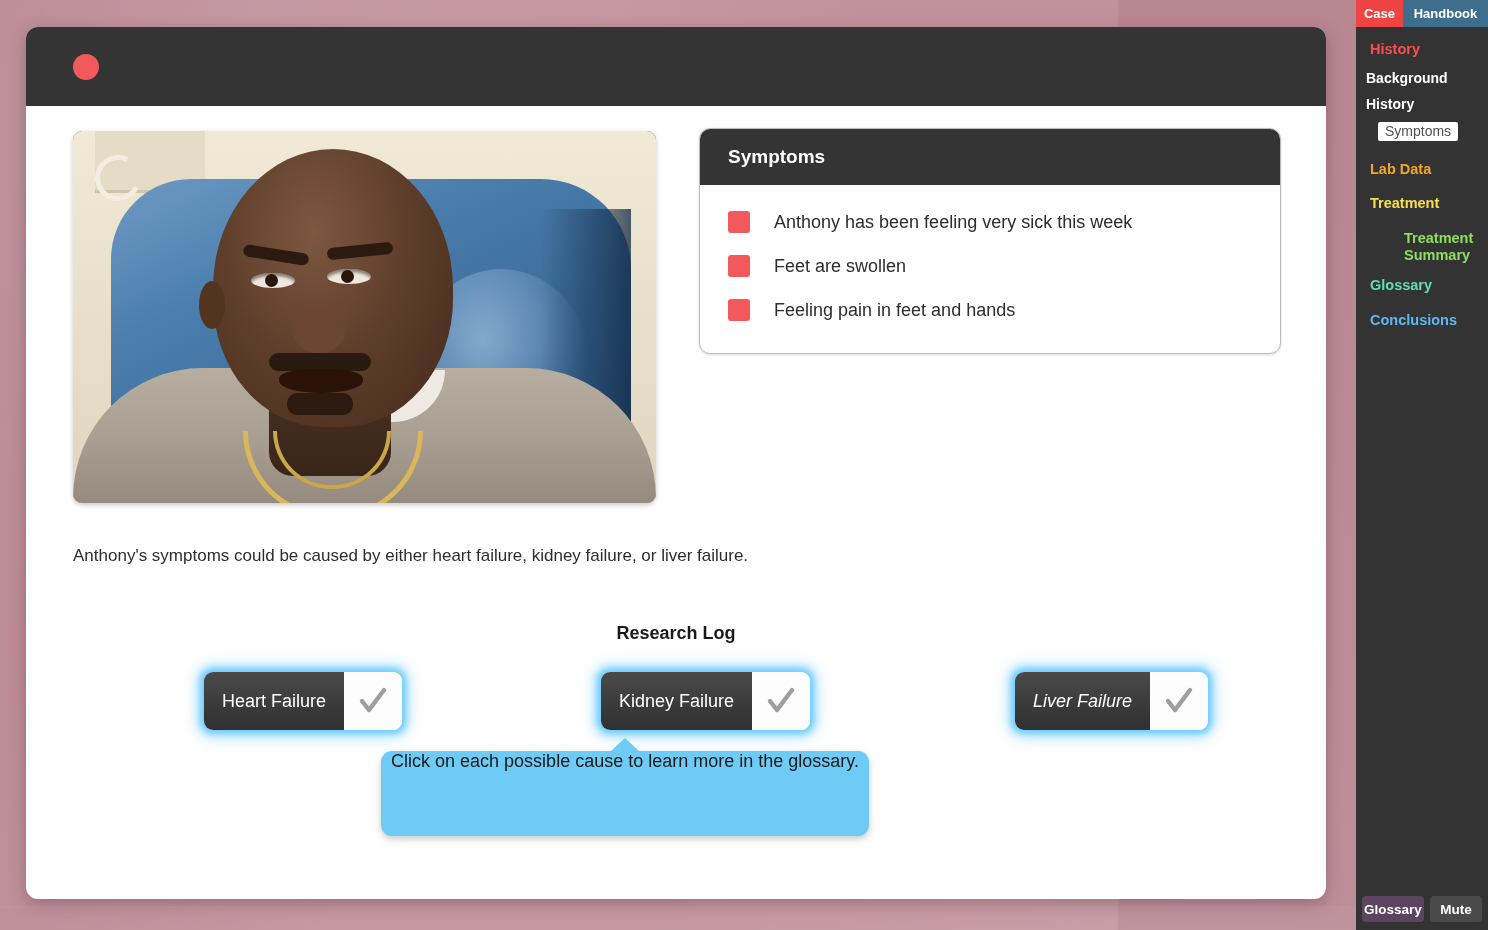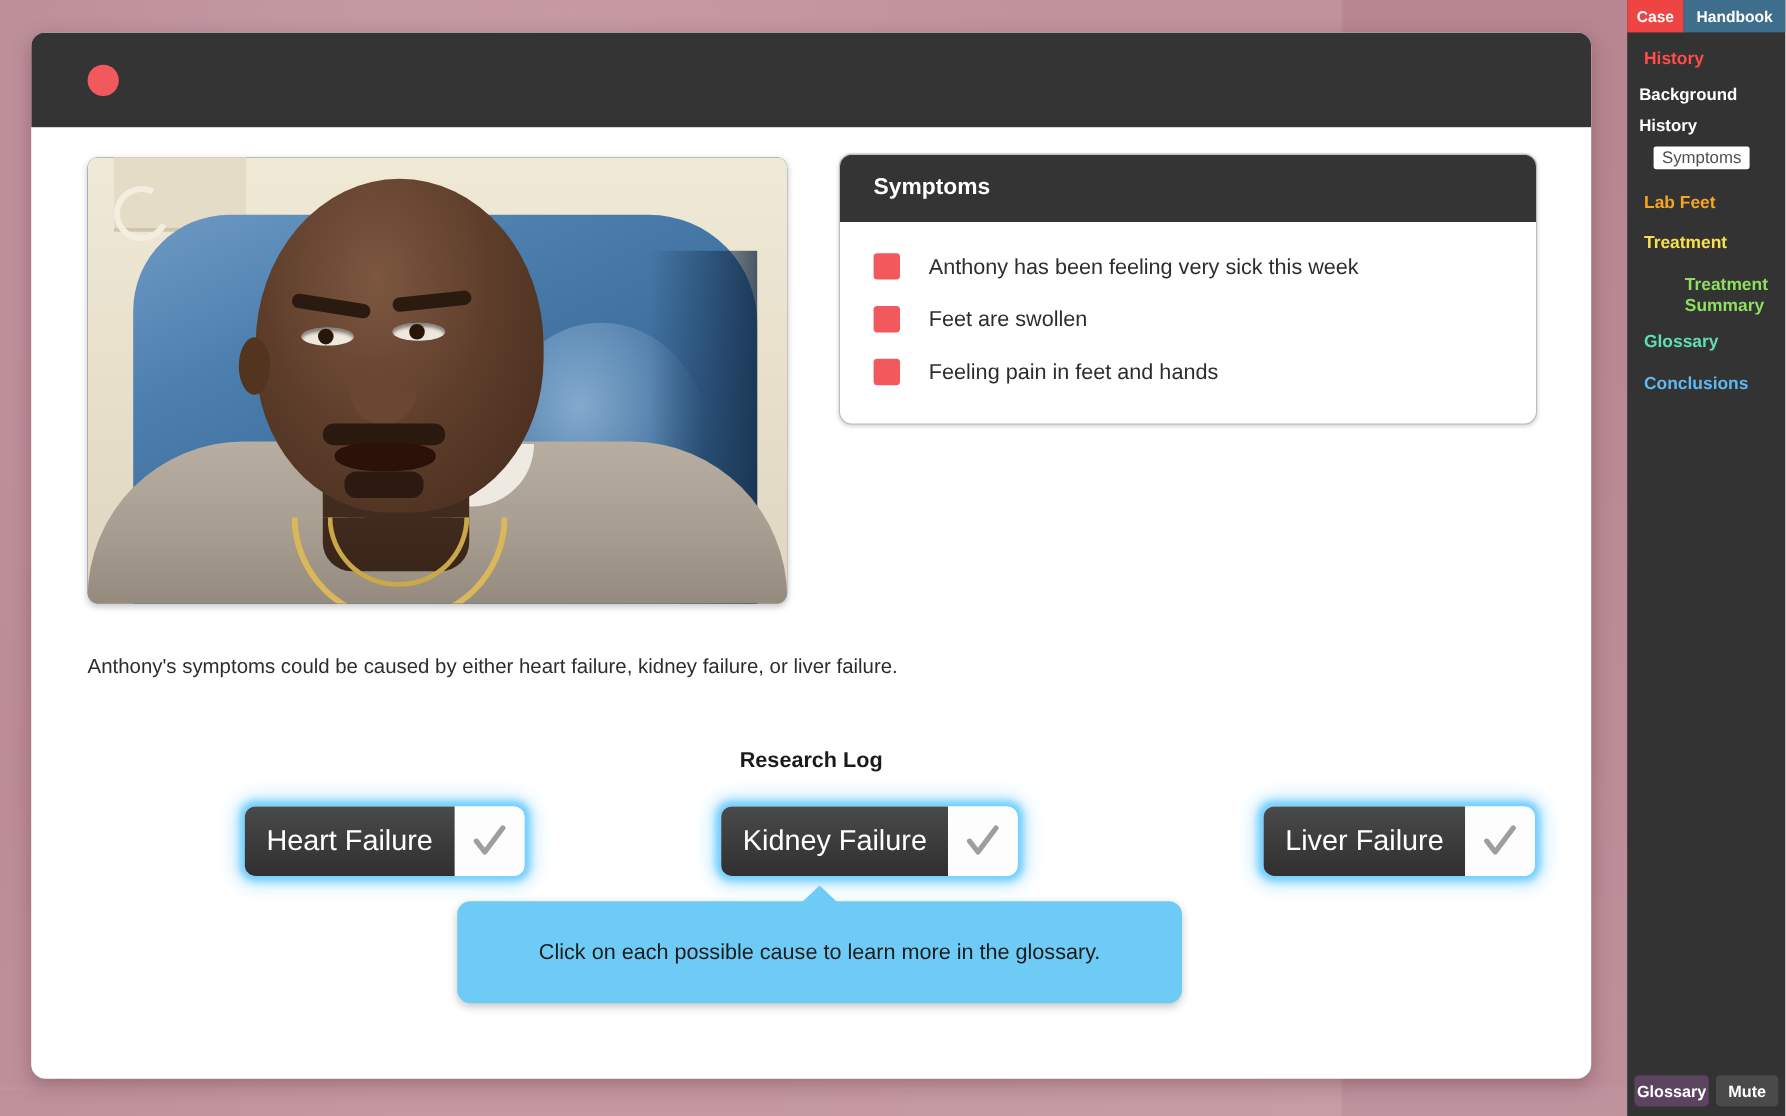--- a/index.html
+++ b/index.html
@@ -270,51 +270,51 @@
     align-items: stretch;
     border-radius: 9px;
     box-shadow:
       0 0 6px 4px rgba(95,200,255,0.85),
       0 0 14px 8px rgba(110,205,255,0.45);
     background: #ffffff;
   }
   .cause-chip .label {
     background: linear-gradient(180deg, #4a4a4a 0%, #3b3b3b 55%, #303030 100%);
     color: #ffffff;
-    font-size: 24px;
+    font-size: 18px;
     display: flex;
     align-items: center;
     padding: 12px 18px;
     border-radius: 9px 0 0 9px;
     white-space: nowrap;
   }
   .cause-chip .checkbox {
     width: 58px;
     background: #fdfdfd;
     border-radius: 0 9px 9px 0;
     display: flex;
     align-items: center;
     justify-content: center;
   }
   .cause-chip .checkbox svg { display: block; }
   #chip-heart  { left: 131px; }
   #chip-kidney { left: 528px; }
-  #chip-liver  { left: 980px; }
+  #chip-liver  { left: 942px; font-style: italic; }
 
   
   #callout {
     position: absolute;
     left: 355px;
     top: 645px;
-    width: 604px;
+    width: 488px;
     height: 85px;
     background: #6ecbf5;
     border-radius: 11px;
     display: flex;
-    align-items: center;
+    align-items: flex-start;
     justify-content: center;
     box-shadow: 0 3px 7px rgba(0,0,0,0.22);
   }
   #callout::before {
     content: "";
     position: absolute;
     left: 50%;
     top: -13px;
     transform: translateX(-50%);
     border-left: 15px solid transparent;
@@ -514,21 +514,21 @@
       <div class="side-tab active">Case</div>
       <div class="side-tab inactive">Handbook</div>
     </div>
 
     <div id="sidebar-nav">
       <div class="nav-section" style="color:#ff4d4d;">History</div>
       <div class="nav-sub">Background</div>
       <div class="nav-sub">History</div>
       <div class="nav-sub selected">Symptoms</div>
       <div style="height:10px;"></div>
-      <div class="nav-section" style="color:#f6a623;">Lab Feet</div>
+      <div class="nav-section" style="color:#f6a623;">Lab Data</div>
       <div class="nav-section" style="color:#f7e04b;margin-top:18px;">Treatment</div>
       <div class="nav-section" style="color:#8ede60;margin-top:18px;width:96px;padding-left:48px;">Treatment Summary</div>
       <div class="nav-section" style="color:#5fe0b0;margin-top:14px;">Glossary</div>
       <div class="nav-section" style="color:#5fb8f0;margin-top:18px;">Conclusions</div>
     </div>
 
     <div id="sidebar-bottom">
       <div class="bottom-btn" id="btn-glossary">Glossary</div>
       <div class="bottom-btn" id="btn-mute">Mute</div>
     </div>

